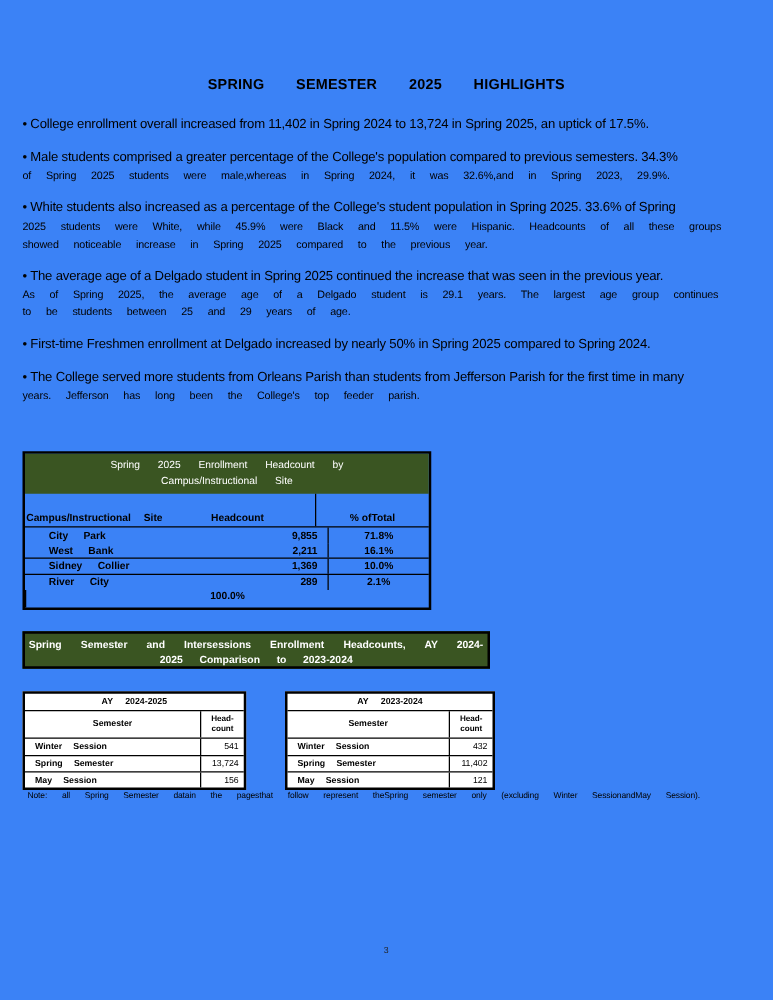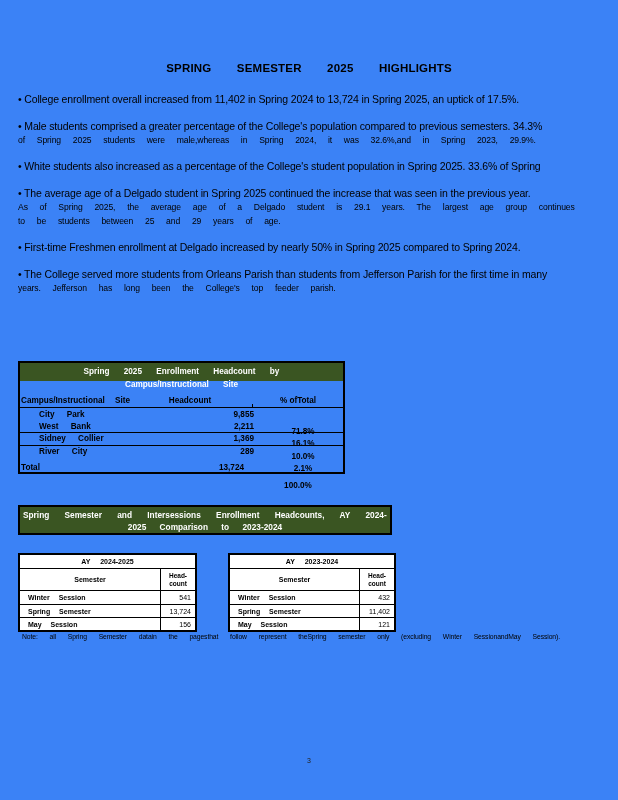--- a/index.html
+++ b/index.html
@@ -19,27 +19,27 @@
   .lead::before { content:"• "; }
   .rest { display:block; font-size:8.6px; line-height:14px; word-spacing:9.5px; letter-spacing:-0.1px; }
   .rest:empty { display:none; }
 
   
   .campus-table {
     position:absolute; left:18px; top:361px; width:327px;
     border:2px solid #000; font-size:8.2px;
   }
   .ct-green {
-    background:var(--green,#3A5522); color:#fff; font-weight:bold;
-    height:18px; padding-top:2px; text-align:center;
+    background:var(--green,#3A5522); color:#fff; font-weight:normal;
+    height:32px; padding-top:2px; text-align:center;
   }
   .ct-green div { line-height:13px; word-spacing:12px; }
   .ct-row { display:flex; align-items:stretch; }
   .ct-left { width:232px; display:flex; align-items:flex-end; }
-  .ct-right { flex:1; border-left:1px solid #000; text-align:center;margin-top:23px; }
+  .ct-right { flex:1; border-left:1px solid #000; text-align:center; }
   .ct-headrow { height:27px; border-bottom:1px solid #000; font-weight:bold; }
   .ct-headrow .ct-left { padding-bottom:2px; }
   .ct-headrow .ct-right { display:flex; align-items:flex-end; justify-content:center; padding-bottom:2px; }
   .ct-colcampus { flex:1; padding-left:1px; word-spacing:8px; }
   .ct-colhead { width:80px; text-align:center; margin-right:22px; }
   .ct-datarow { height:12.5px; font-weight:bold;padding-left:10px; }
   .ct-datarow .ct-left { align-items:center; }
   .ct-datarow .ct-right { display:flex; align-items:center; justify-content:center; }
   .ct-label { flex:1; padding-left:9px; word-spacing:10px; }
   .ct-value { width:80px; text-align:right; margin-right:8px; }
@@ -92,20 +92,21 @@
     <div class="bullet">
       <span class="lead">College enrollment overall increased from 11,402 in Spring 2024 to 13,724 in Spring 2025, an uptick of 17.5%.</span>
 
     </div>
     <div class="bullet">
       <span class="lead">Male students comprised a greater percentage of the College's population compared to previous semesters.  34.3%</span>
       <span class="rest">of Spring 2025 students were male,whereas in Spring 2024, it was 32.6%,and in Spring 2023, 29.9%.</span>
     </div>
     <div class="bullet">
       <span class="lead">White students also increased as a percentage of the College's student population in Spring 2025.  33.6% of Spring</span>
+      <span class="rest">2025 students were White, while 45.9% were Black and 11.5% were Hispanic. Headcounts of all these groups showed noticeable increase in Spring 2025 compared to the previous year.</span>
     </div>
     <div class="bullet">
       <span class="lead">The average age of a Delgado student in Spring 2025 continued the increase that was seen in the previous year.</span>
       <span class="rest">As of Spring 2025, the average age of a Delgado student is 29.1 years. The largest age group continues to be students between 25 and 29 years of age.</span>
     </div>
     <div class="bullet">
       <span class="lead">First-time Freshmen enrollment at Delgado increased by nearly 50% in Spring 2025 compared to Spring 2024.</span>
 
     </div>
     <div class="bullet">
@@ -148,24 +149,20 @@
       <div class="ct-right">10.0%</div>
     </div>
     <div class="ct-row ct-datarow">
       <div class="ct-left">
         <span class="ct-label">River City</span>
         <span class="ct-value">289</span>
       </div>
       <div class="ct-right">2.1%</div>
     </div>
     <div class="ct-row ct-totalrow">
-      <div class="ct-left">
-        <span class="ct-label">Total</span>
-        <span class="ct-value">13,724</span>
-      </div>
       <div class="ct-right">100.0%</div>
     </div>
   </div>
 
   <div class="banner">
     <div class="banner-l1">Spring Semester and Intersessions Enrollment Headcounts, AY 2024-</div>
     <div class="banner-l2">2025 Comparison to 2023-2024</div>
   </div>
 
   <div class="ay-table ay-left">

